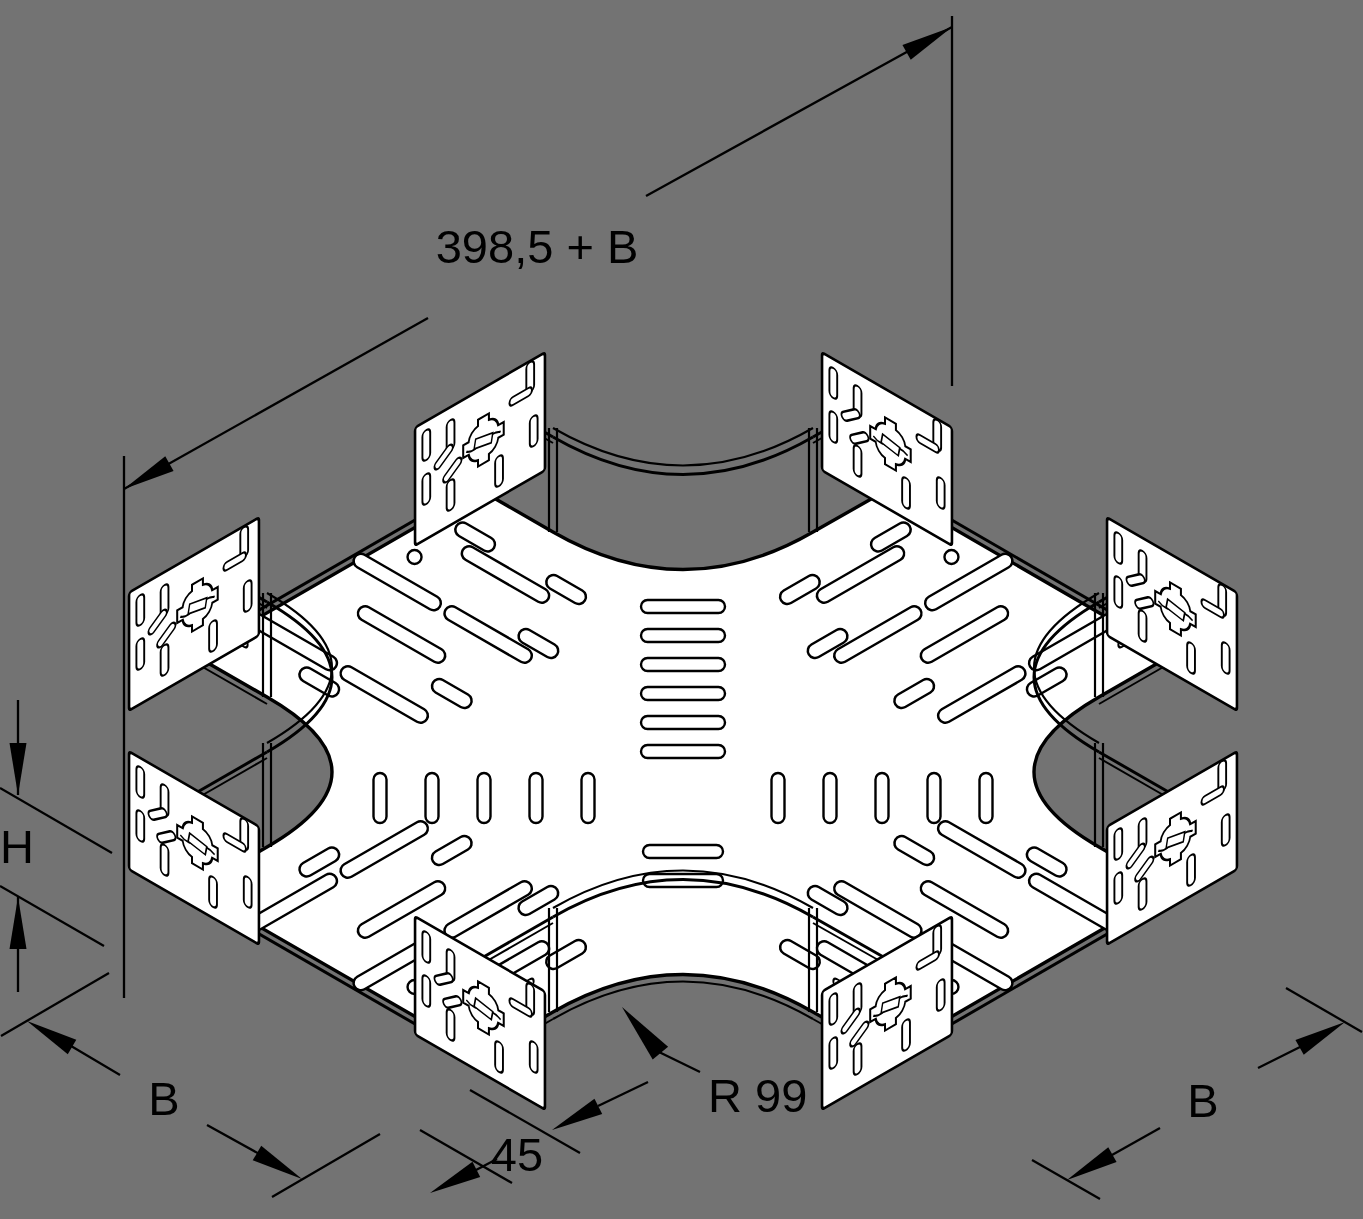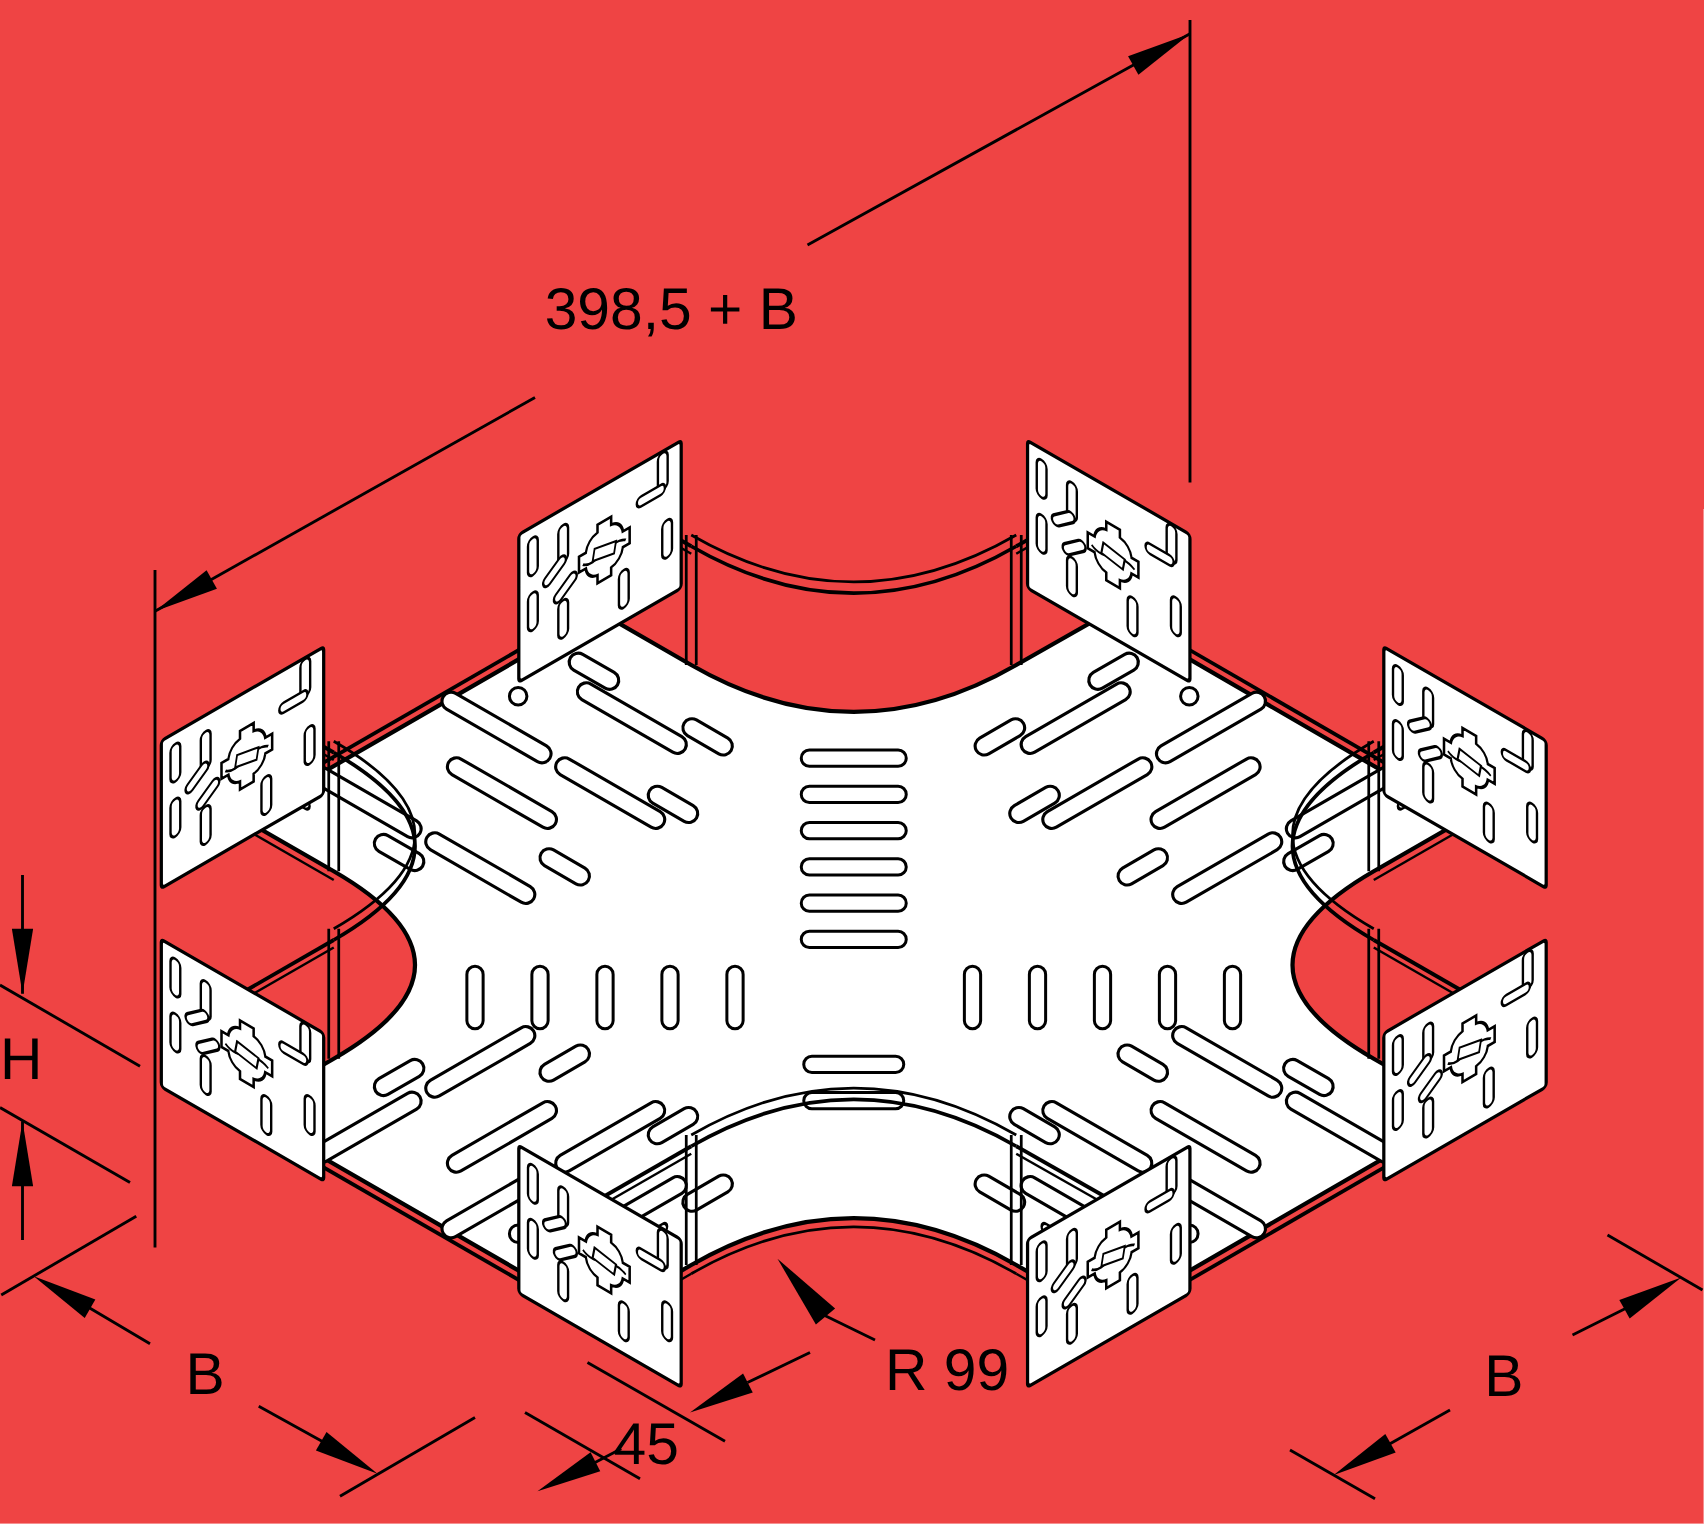--- a/index.html
+++ b/index.html
@@ -1,16 +1,16 @@
 <!DOCTYPE html>
 <html><head>
 <meta charset="utf-8">
 <style>
   html,body{margin:0;padding:0;background:#ffffff;}
-  .stage{position:relative;width:1363px;height:1219px;background:#ef4444;overflow:hidden;
+  .stage{position:relative;width:1363px;height:1219px;background:#737373;overflow:hidden;
          font-family:"Liberation Sans", sans-serif;}
   svg{display:block}
   text.dim{font-family:"Liberation Sans", sans-serif;font-size:47px;fill:#000;}
 </style>
 </head>
 <body>
 
 <div class="stage">
 <svg width="1363" height="1219" viewBox="0 0 1363 1219">
   <defs>

